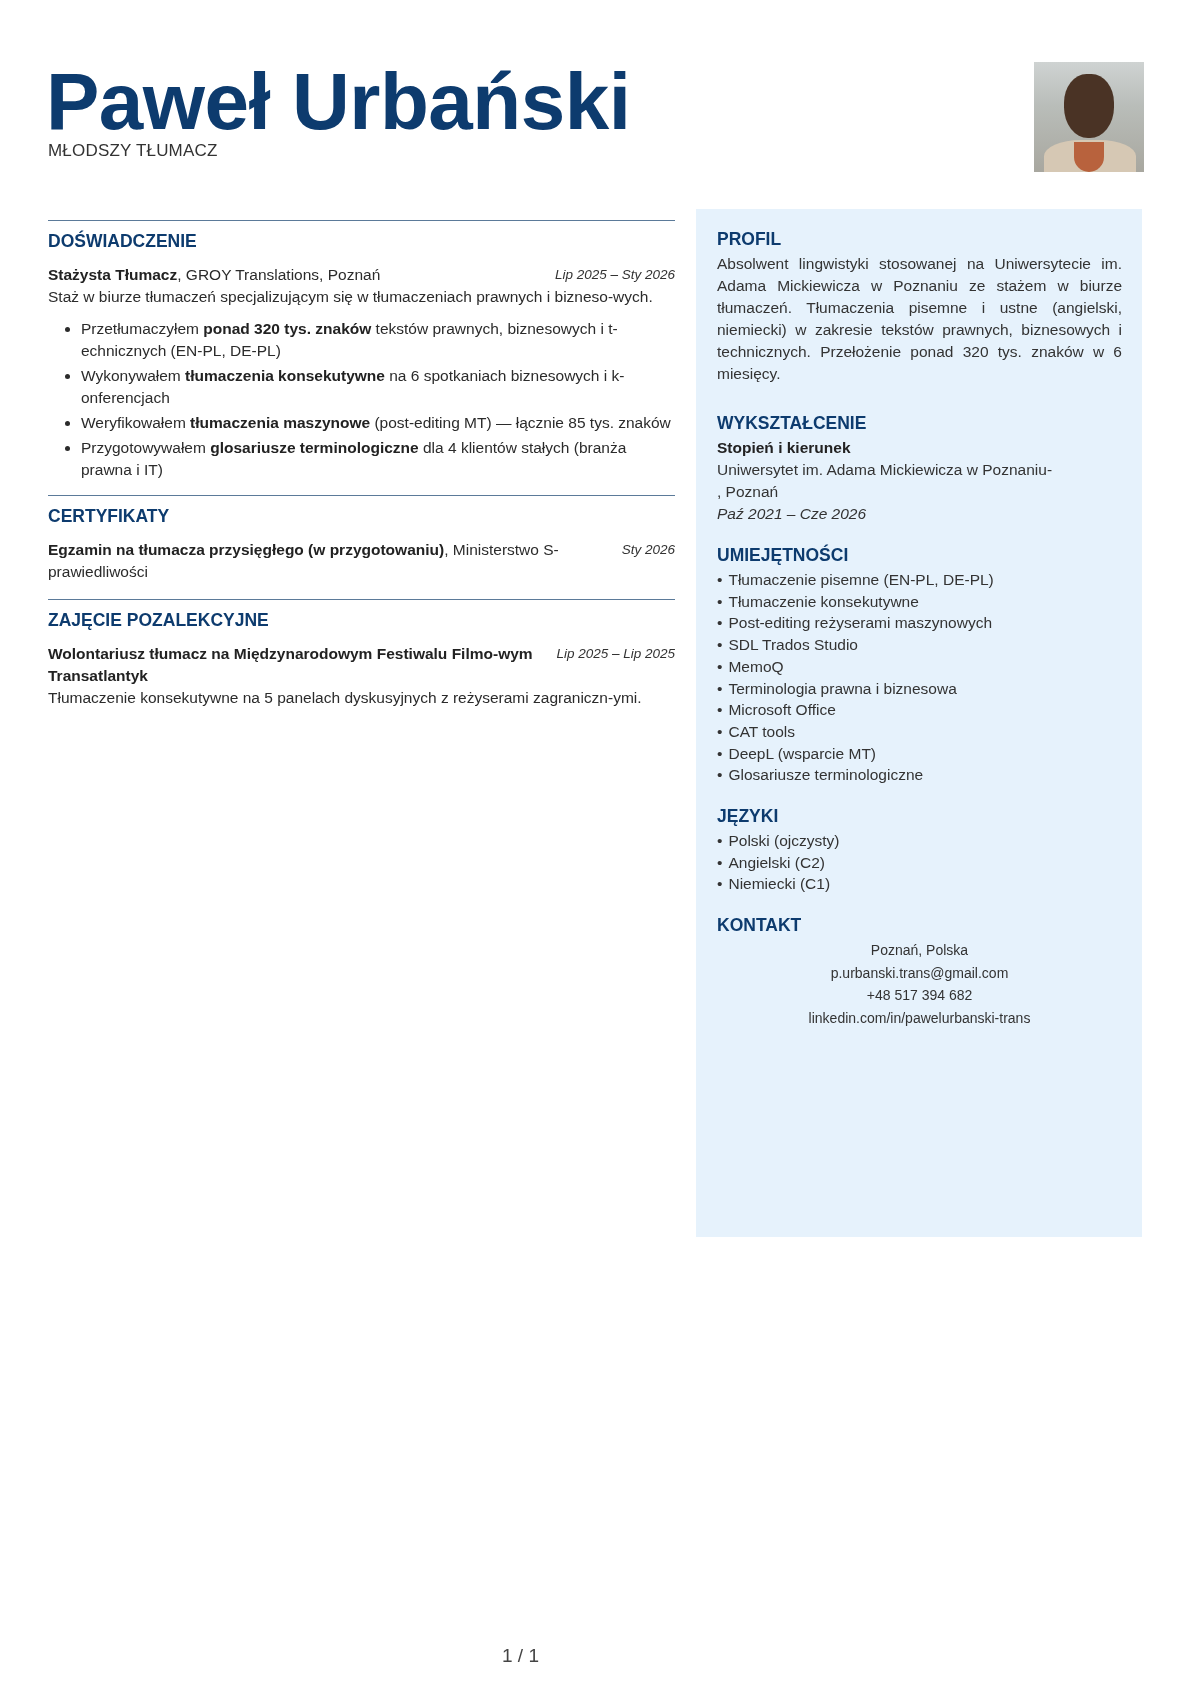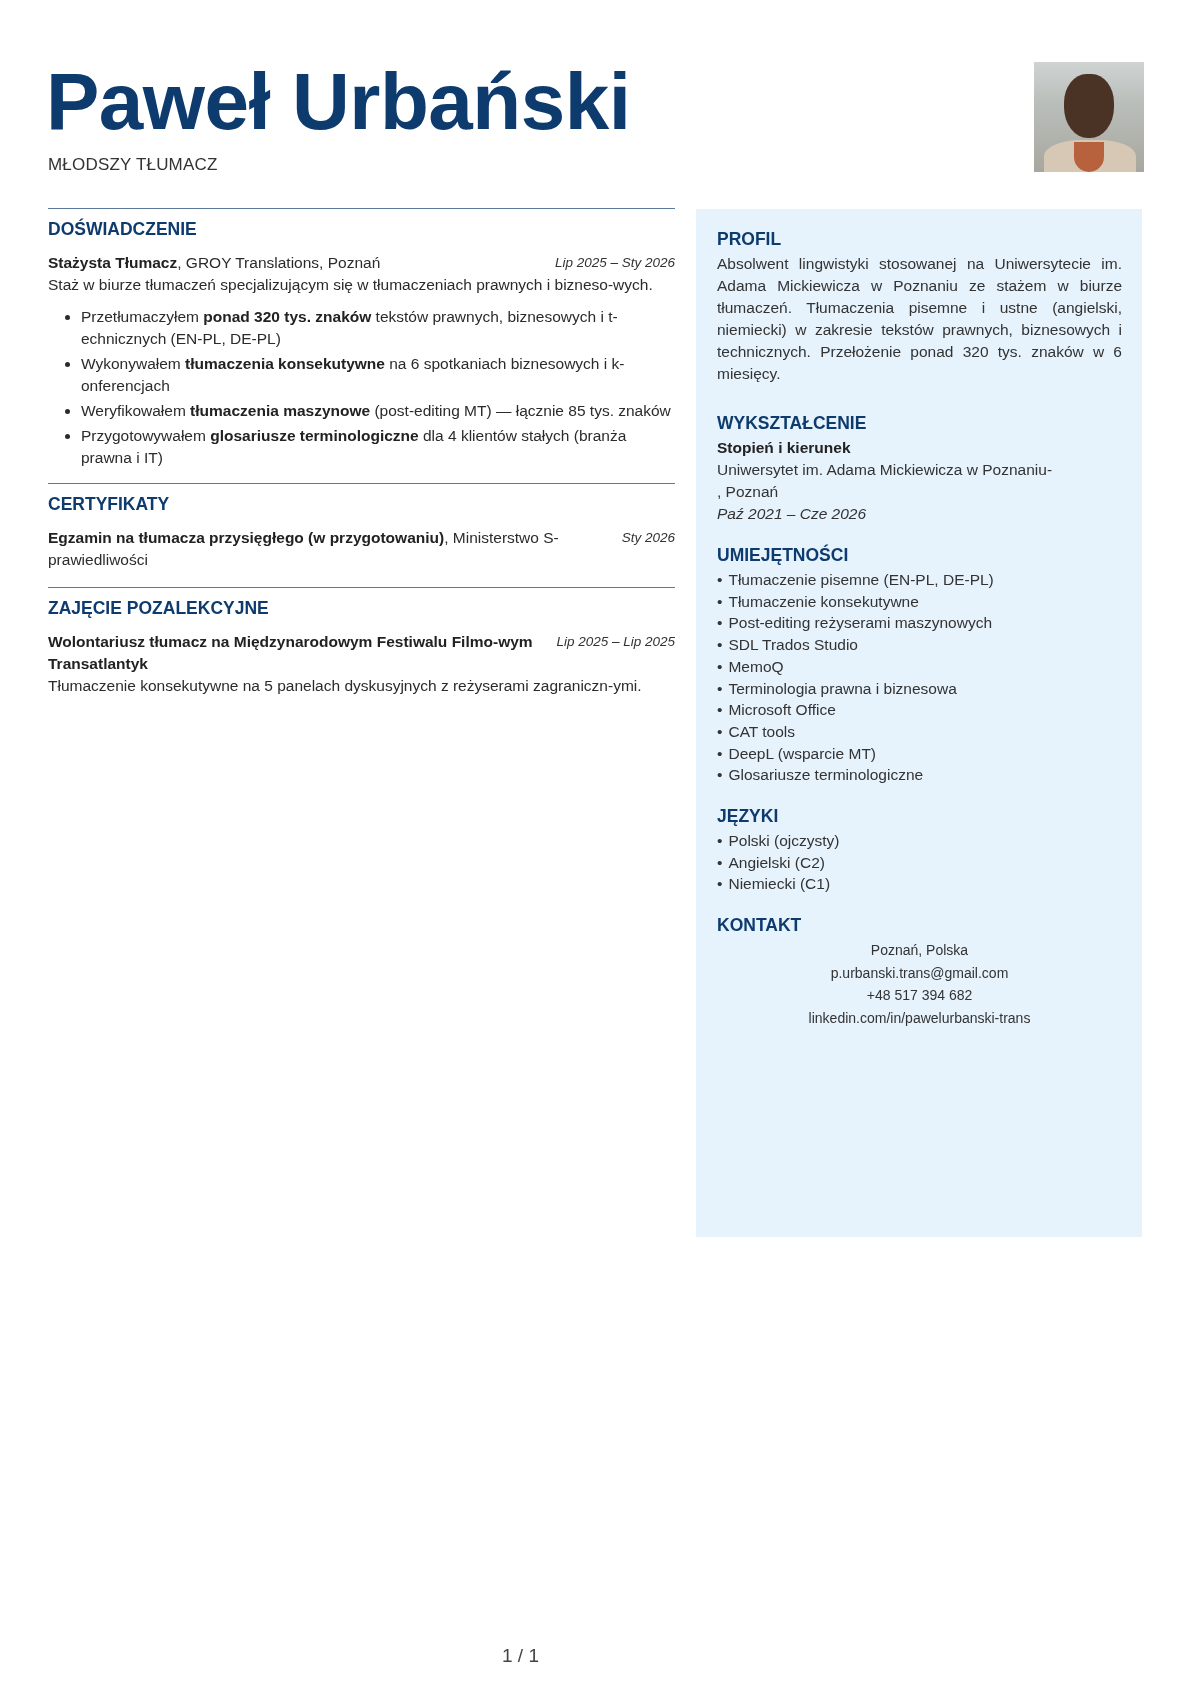--- a/index.html
+++ b/index.html
@@ -6,42 +6,42 @@
   body {
     width: 1190px; height: 1683px; position: relative; overflow: hidden;
     font-family: "Liberation Sans", "DejaVu Sans", sans-serif; color: #2b2b2b;
   }
   .name {
     position: absolute; left: 46px; top: 62px;
     font-size: 80px; font-weight: 700; color: #0d3b6e; letter-spacing: -0.5px;
     line-height: 1; margin: 0;
   }
   .subtitle {
-    position: absolute; left: 48px; top: 155px;
+    position: absolute; left: 48px; top: 141px;
     font-size: 17px; color: #333; letter-spacing: 0.2px;
   }
   .photo {
     position: absolute; left: 1034px; top: 62px; width: 110px; height: 110px;
     background: linear-gradient(180deg, #cfd3d2 0%, #b9bdb9 40%, #a8a79f 100%);
     overflow: hidden;
   }
   .photo .head {
     position: absolute; left: 30px; top: 12px; width: 50px; height: 64px;
     background: #4a3325; border-radius: 45% 45% 48% 48%;
   }
   .photo .shirt {
     position: absolute; left: 10px; top: 78px; width: 92px; height: 40px;
     background: #d6c8b4; border-radius: 40% 40% 0 0;
   }
   .photo .collar {
     position: absolute; left: 40px; top: 80px; width: 30px; height: 30px;
     background: #b8623d; border-radius: 0 0 50% 50%;
   }
 
-  .left { position: absolute; left: 48px; top: 208px; width: 627px; }
+  .left { position: absolute; left: 48px; top: 220px; width: 627px; }
   .section { border-top: 1.5px solid #5b7a99; padding-top: 8px; }
   .section + .section { margin-top: 14px; }
   .sec-title {
     font-size: 17.5px; font-weight: 700; color: #0d3b6e; margin: 2px 0 12px 0;
   }
   .entry-head { display: flex; justify-content: center; align-items: flex-start; font-size: 15.5px; line-height: 22px; }
   .entry-head .t { flex: 1; padding-right: 14px; }
   .entry-head .d { font-style: italic; font-size: 13.5px; white-space: nowrap; color: #333; }
   b { font-weight: 700; color: #222; }
   .para { font-size: 15.5px; line-height: 22px; margin: 0; text-align: justify; }

